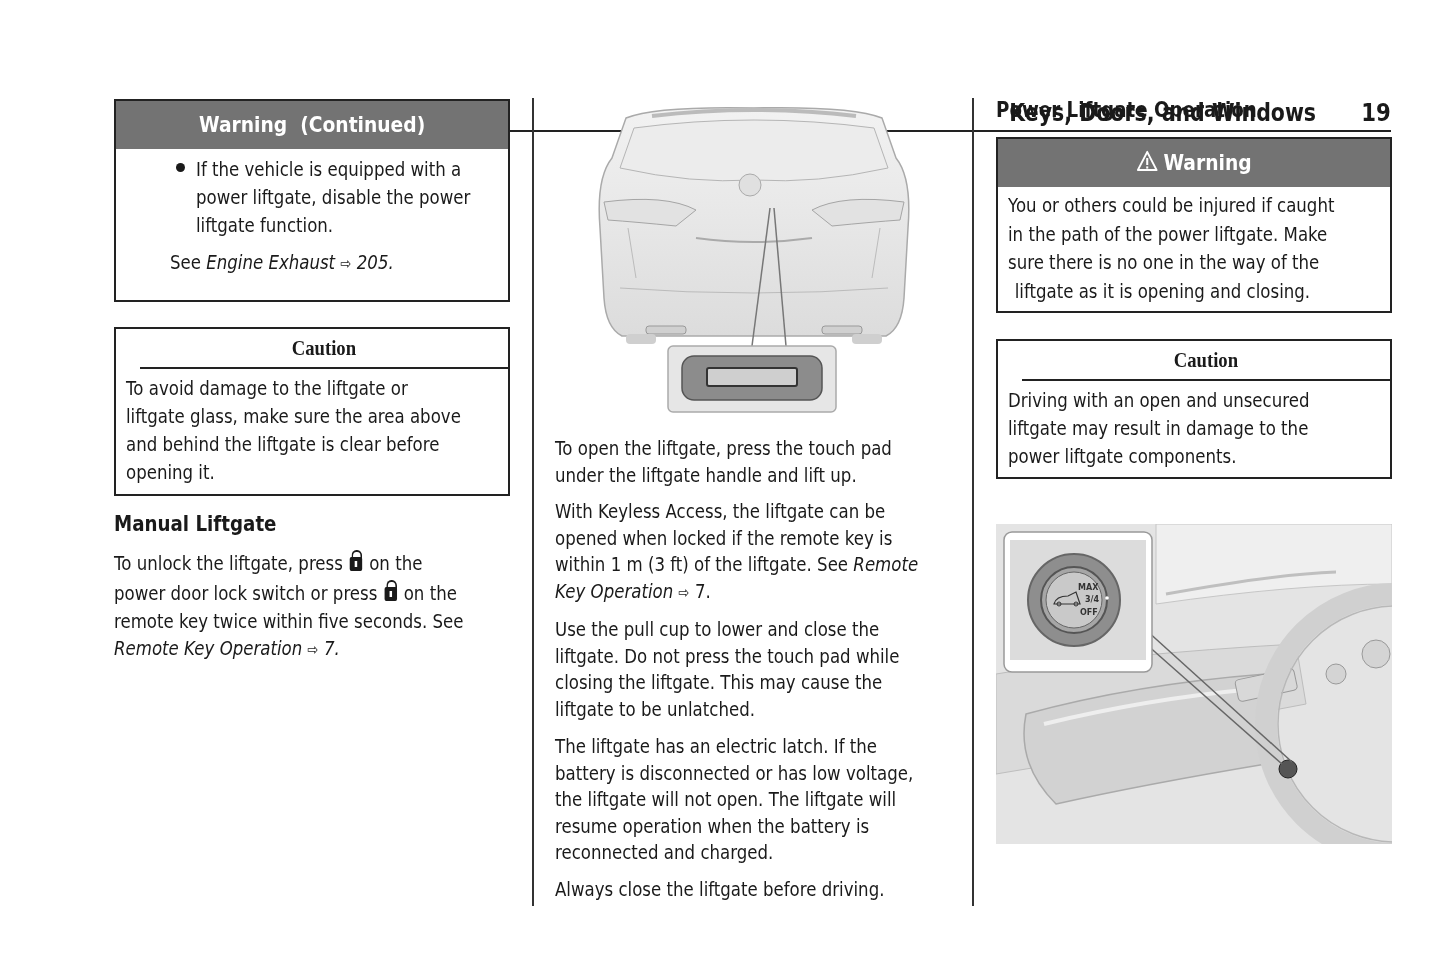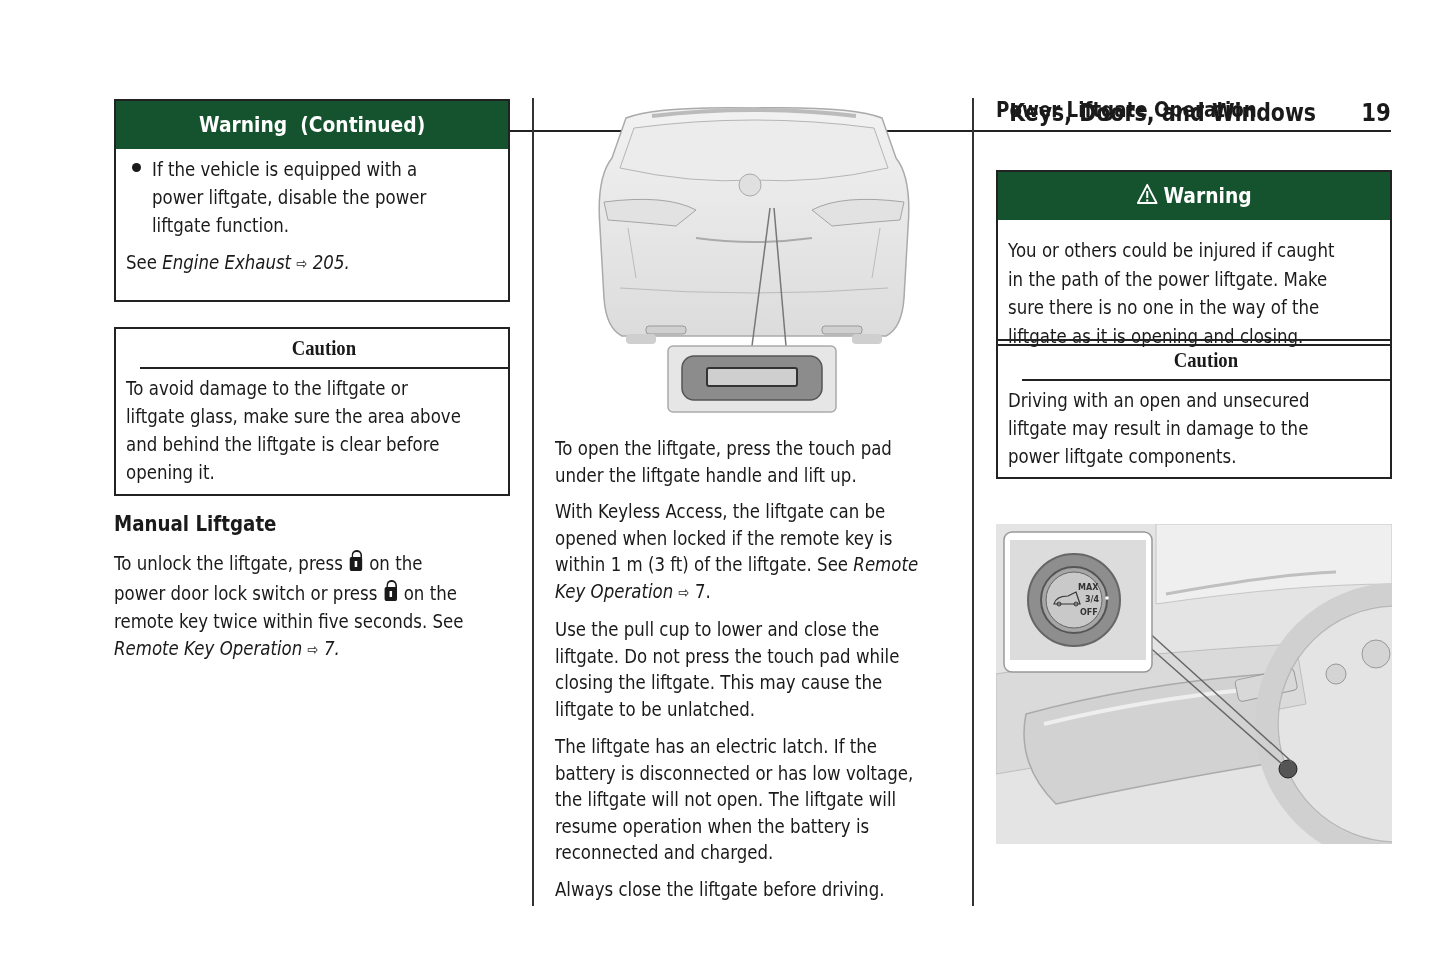--- a/index.html
+++ b/index.html
@@ -3,21 +3,21 @@
 <meta charset="utf-8">
 <style>
   html,body{margin:0;padding:0;background:#fff;}
   body{width:1445px;height:966px;position:relative;overflow:hidden;font-family:"DejaVu Sans Condensed","DejaVu Sans",sans-serif;color:#1a1a1a;}
   .hdr{position:absolute;left:114px;top:48px;width:1277px;height:34px;border-bottom:2px solid #222;margin-top:48px;}
   .hdr-title{position:absolute;right:75px;top:2px;font-weight:bold;font-size:25px;transform:scaleX(0.82);transform-origin:right;font-family:"DejaVu Sans",sans-serif;}
   .hdr-page{position:absolute;right:0;top:2px;font-weight:bold;font-size:25px;font-family:"DejaVu Sans",sans-serif;transform:scaleX(0.85);transform-origin:right;}
   .vrule{position:absolute;width:2px;background:#333;}
   .txt{font-family:"DejaVu Sans",sans-serif;font-size:20px;line-height:26.5px;transform-origin:left top;transform:scaleX(0.83);white-space:nowrap;}
   .box{position:absolute;border:2px solid #222;box-sizing:border-box;}
-  .box-head-dark{background:#14532d;color:#fff;text-align:center;font-weight:bold;font-family:"DejaVu Sans",sans-serif;font-size:22px;height:48px;line-height:48px;}
+  .box-head-dark{background:#737373;color:#fff;text-align:center;font-weight:bold;font-family:"DejaVu Sans",sans-serif;font-size:22px;height:48px;line-height:48px;}
   .box-head-light{text-align:center;font-weight:bold;font-family:Liberation Serif, serif;font-size:22px;height:38px;line-height:38px;border-bottom:2px solid #222;margin-left:24px;}
   .sq{display:inline-block;transform:scaleX(0.85);}
   .box-body{padding:6px 10px 8px 10px;}
   .section-title{position:absolute;font-family:"DejaVu Sans",sans-serif;font-weight:bold;font-size:22px;transform:scaleX(0.83);transform-origin:left top;white-space:nowrap;}
   .para{position:absolute;}
   .ital{font-style:italic;}
   .lock{display:inline-block;width:15px;height:14px;background:#1a1a1a;border-radius:2px;position:relative;vertical-align:-1px;margin:0 2px;}
   .lock:before{content:"";position:absolute;left:2px;top:-7px;width:9px;height:8px;border:2.5px solid #1a1a1a;border-bottom:none;border-radius:6px 6px 0 0;}
   .lock:after{content:"";position:absolute;left:6px;top:4px;width:3px;height:6px;background:#fff;}
   .fig{position:absolute;}
@@ -28,21 +28,21 @@
 <div class="hdr">
   <span class="hdr-title">Keys, Doors, and Windows</span>
   <span class="hdr-page">19</span>
 </div>
 
 <div class="vrule" style="left:532px;top:98px;height:808px;"></div>
 <div class="vrule" style="left:972px;top:98px;height:808px;"></div>
 
 <div class="box" style="left:114px;top:99px;width:396px;height:203px;">
   <div class="box-head-dark"><span class="sq" style="white-space:pre;">Warning  (Continued)</span></div>
-  <div class="box-body" style="">
+  <div class="box-body" style="margin-left:44px;">
     <div style="position:relative;padding-left:26px;">
       <span style="position:absolute;left:6px;top:8px;width:9px;height:9px;border-radius:50%;background:#1a1a1a;"></span>
       <div class="txt" style="line-height:28px;">If the vehicle is equipped with a</div>
       <div class="txt" style="line-height:28px;">power liftgate, disable the power</div>
       <div class="txt" style="line-height:28px;">liftgate function.</div>
     </div>
     <div class="txt" style="margin-top:10px;">
       <span style="white-space:pre;">See </span><span class="ital">Engine Exhaust</span> <span style="font-size:16px;">⇨</span> <span class="ital">205.</span>
     </div>
   </div>
@@ -132,31 +132,31 @@
   <div class="txt">resume operation when the battery is</div>
   <div class="txt">reconnected and charged.</div>
 </div>
 
 <div class="para" style="left:555px;top:876px;">
   <div class="txt">Always close the liftgate before driving.</div>
 </div>
 
 <div class="section-title" style="left:996px;top:97px;">Power Liftgate Operation</div>
 
-<div class="box" style="left:996px;top:137px;width:396px;height:176px;margin-top:33px;">
+<div class="box" style="left:996px;top:137px;width:396px;height:176px;">
   <div class="box-head-dark">
     <span class="sq">
       <svg width="26" height="22" viewBox="0 0 26 22" style="vertical-align:-2px;margin-right:6px;">
         <path d="M13 2 L24 20 L2 20 Z" fill="none" stroke="#fff" stroke-width="2.2" stroke-linejoin="round"></path>
         <rect x="11.8" y="8" width="2.4" height="7" fill="#fff"></rect>
         <rect x="11.8" y="16.4" width="2.4" height="2.2" fill="#fff"></rect>
       </svg><span>Warning</span>
     </span>
   </div>
-  <div class="box-body" style="padding-top:16px;">
+  <div class="box-body" style="padding-top:4px;text-align:center;">
     <div class="txt" style="line-height:28.5px;">You or others could be injured if caught</div>
     <div class="txt" style="line-height:28.5px;">in the path of the power liftgate. Make</div>
     <div class="txt" style="line-height:28.5px;">sure there is no one in the way of the</div>
     <div class="txt" style="line-height:28.5px;">liftgate as it is opening and closing.</div>
   </div>
 </div>
 
 <div class="box" style="left:996px;top:339px;width:396px;height:140px;">
   <div class="box-head-light"><span class="sq">Caution</span></div>
   <div class="box-body" style="padding-top:5px;">

